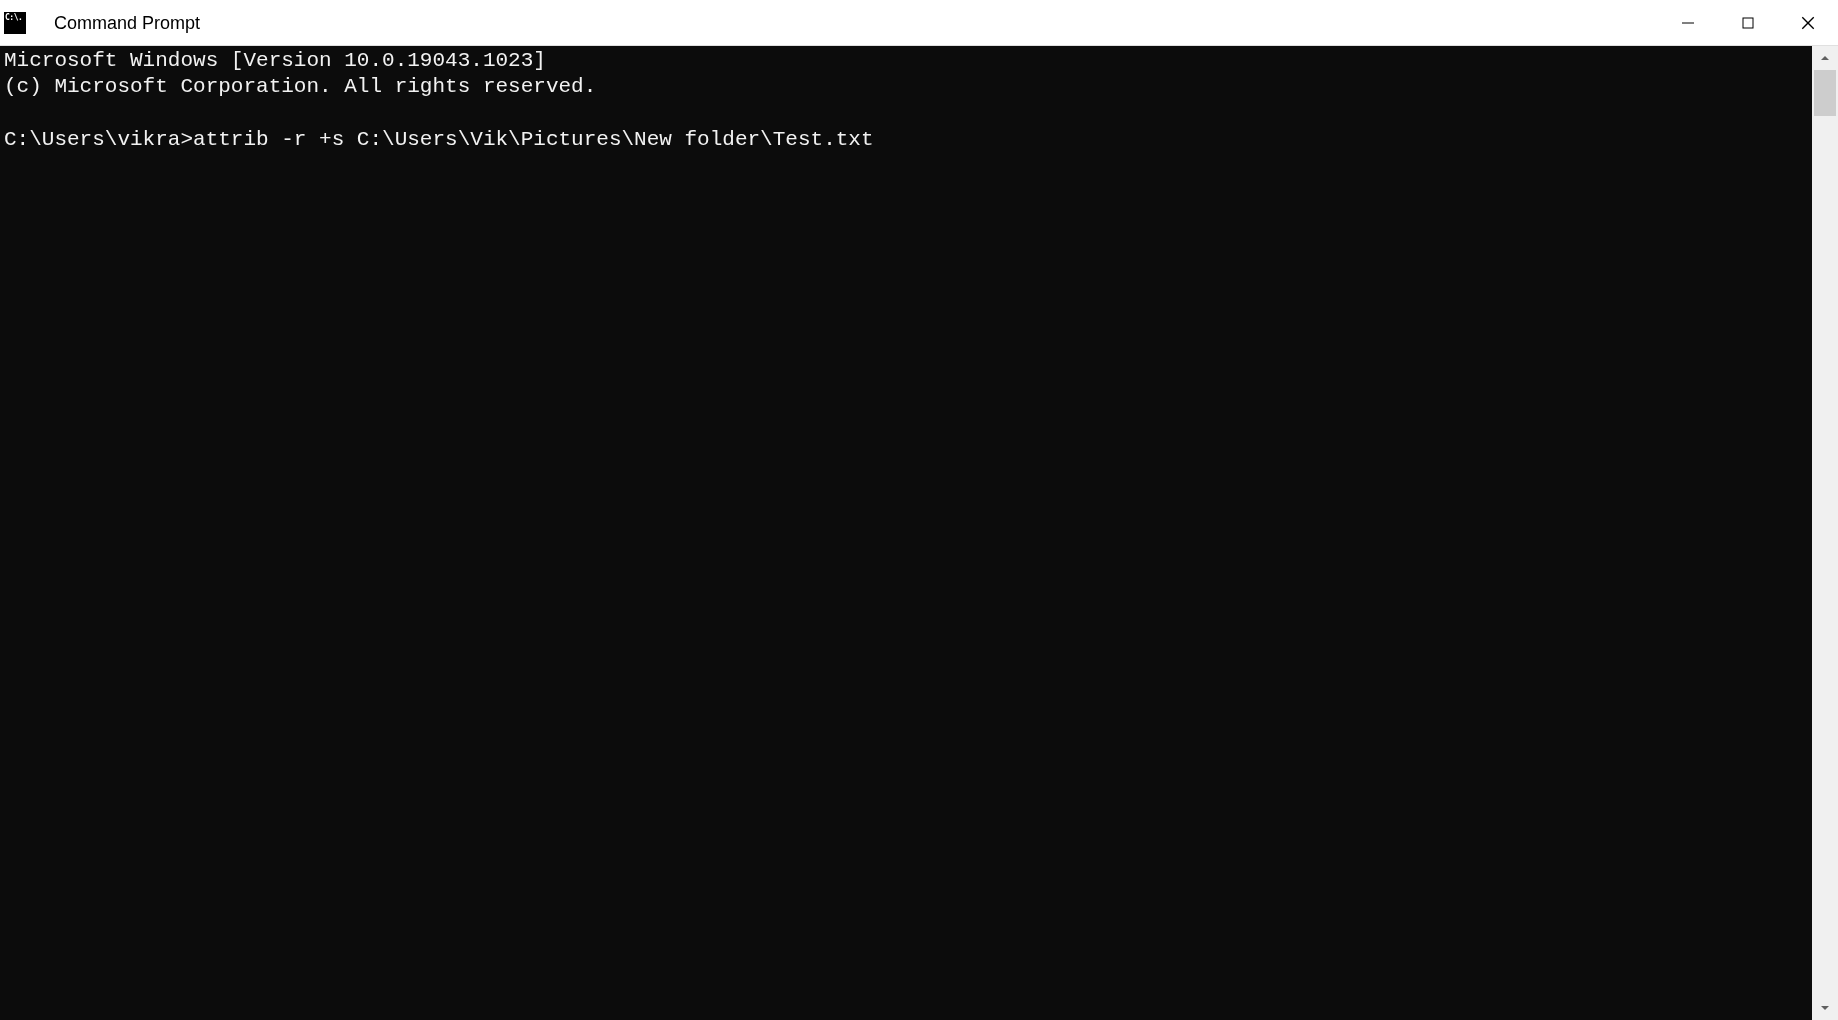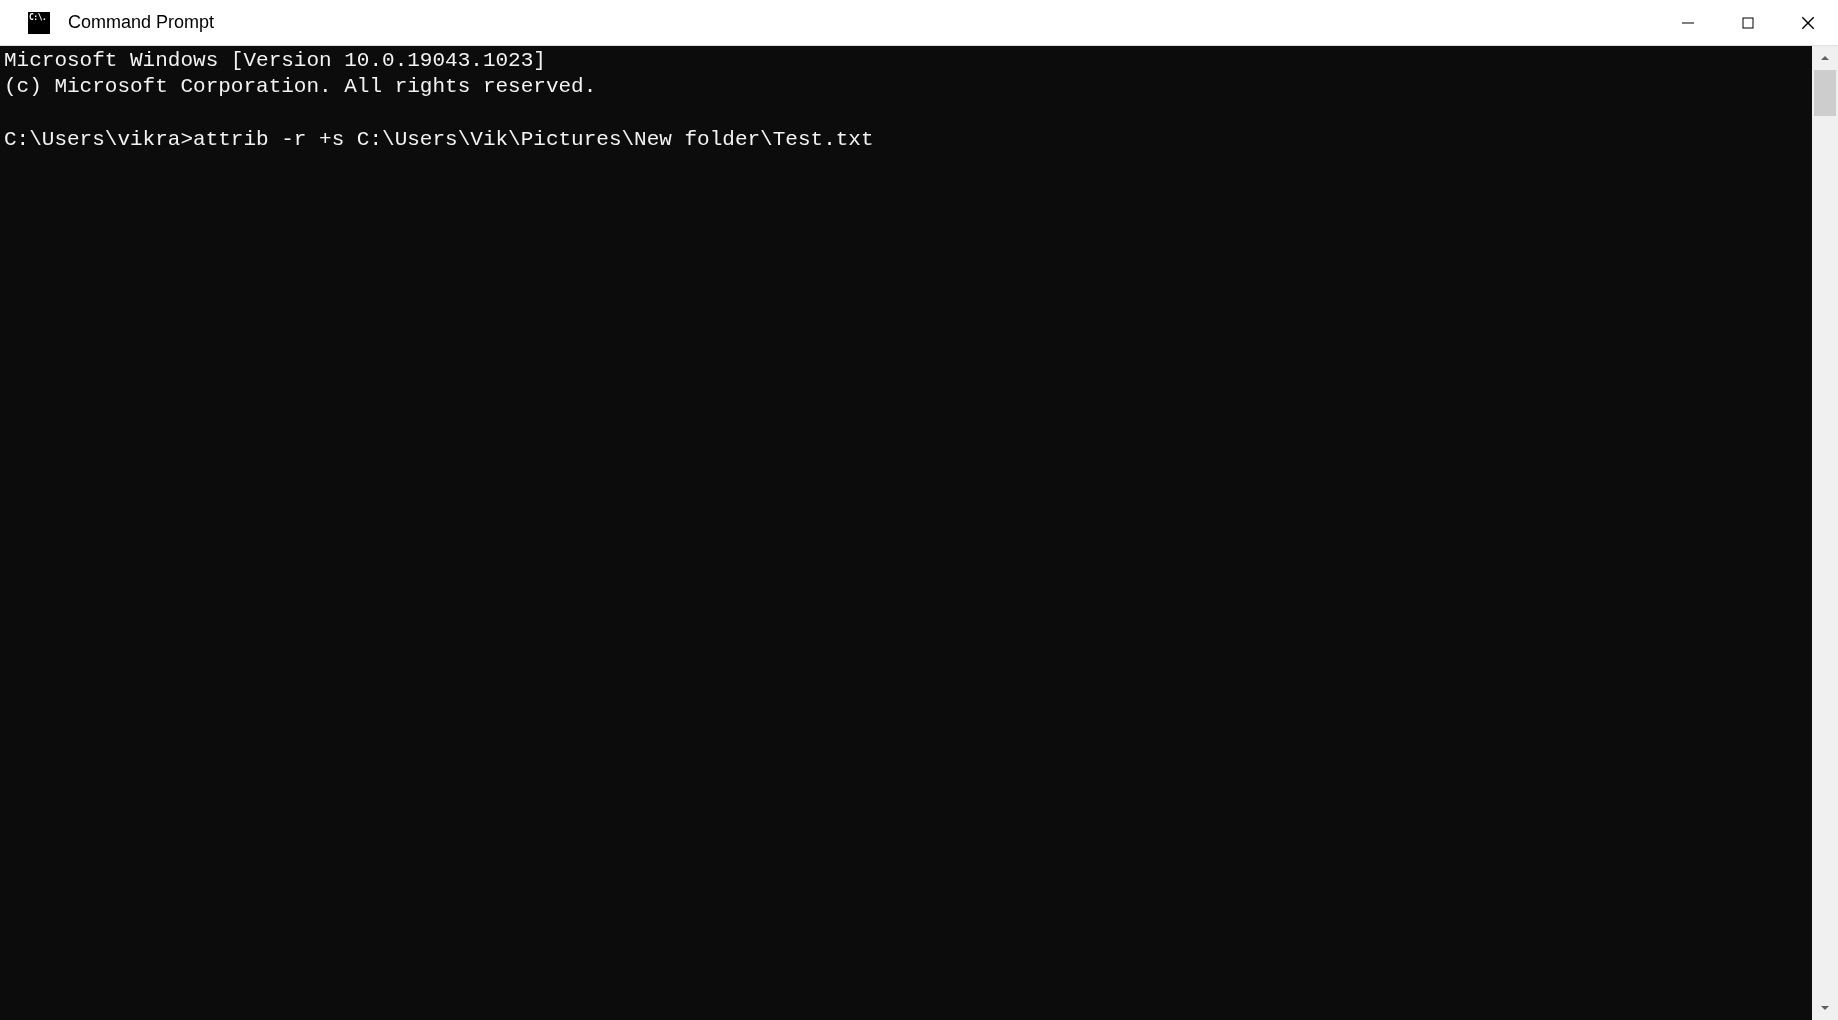--- a/index.html
+++ b/index.html
@@ -28,23 +28,23 @@
     .titlebar {
       height: 46px;
       background: #ffffff;
       display: flex;
       align-items: center;
       border-bottom: 1px solid #e0e0e0;
       flex-shrink: 0;
     }
     .titlebar-left {
       display: flex;
-      align-items: center;
-      padding-left: 28px;
-      gap: 18px;
+      align-items: flex-end;
+      padding-left: 4px;
+      gap: 28px;
     }
     .app-icon {
       width: 22px;
       height: 22px;
       background: #000;
       display: flex;
       align-items: center;
       justify-content: center;
       font-family: 'Consolas', monospace;
       font-size: 9px;

